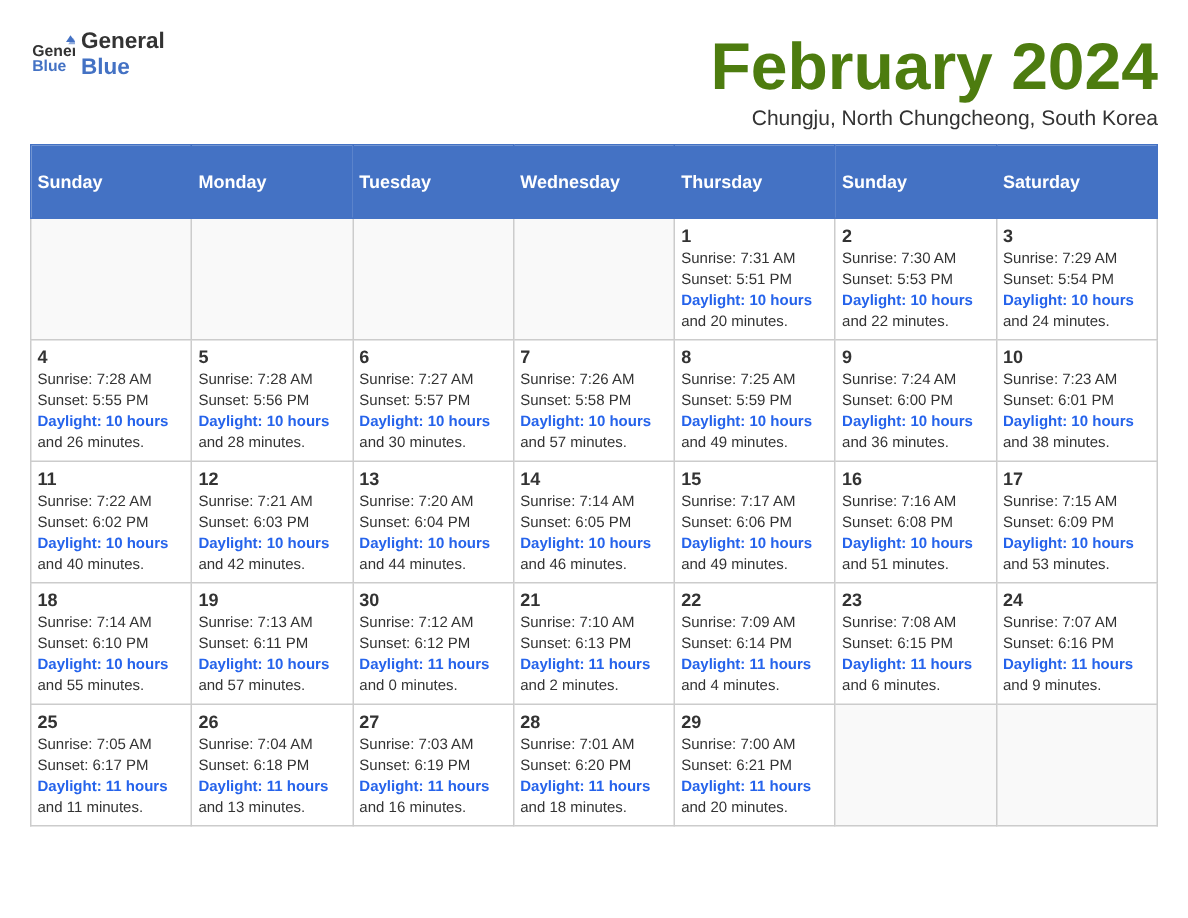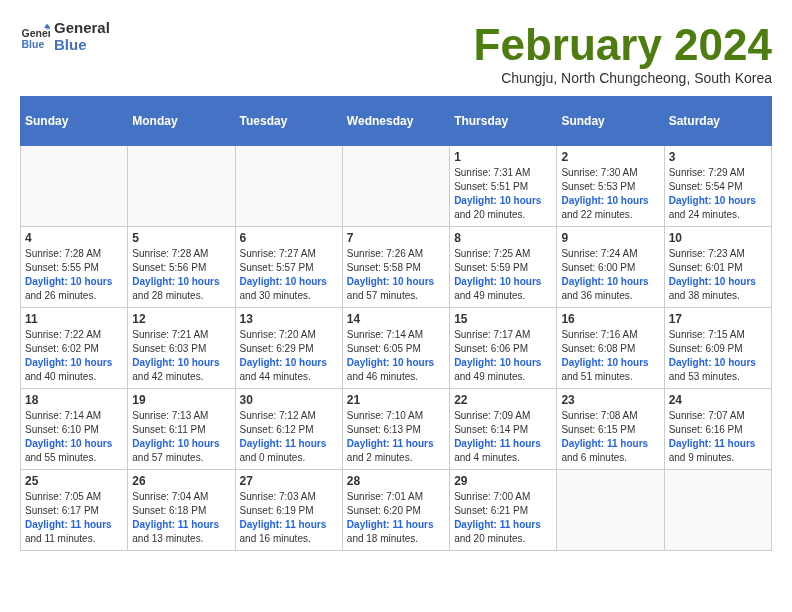--- a/index.html
+++ b/index.html
@@ -159,21 +159,21 @@
         <td>
           <div class="day-number">11</div>
           <div class="day-info"><span>Sunrise: 7:22 AM</span><br><span>Sunset: 6:02 PM</span><br><span style="color: rgb(37, 99, 235); font-weight: bold;">Daylight: 10 hours</span><br><span>and 40 minutes.</span></div>
         </td>
         <td>
           <div class="day-number">12</div>
           <div class="day-info"><span>Sunrise: 7:21 AM</span><br><span>Sunset: 6:03 PM</span><br><span style="color: rgb(37, 99, 235); font-weight: bold;">Daylight: 10 hours</span><br><span>and 42 minutes.</span></div>
         </td>
         <td>
           <div class="day-number">13</div>
-          <div class="day-info"><span>Sunrise: 7:20 AM</span><br><span>Sunset: 6:29 PM</span><br><span style="color: rgb(37, 99, 235); font-weight: bold;">Daylight: 10 hours</span><br><span>and 44 minutes.</span></div>
+          <div class="day-info"><span>Sunrise: 7:20 AM</span><br><span>Sunset: 6:04 PM</span><br><span style="color: rgb(37, 99, 235); font-weight: bold;">Daylight: 10 hours</span><br><span>and 44 minutes.</span></div>
         </td>
         <td>
           <div class="day-number">14</div>
           <div class="day-info"><span>Sunrise: 7:14 AM</span><br><span>Sunset: 6:05 PM</span><br><span style="color: rgb(37, 99, 235); font-weight: bold;">Daylight: 10 hours</span><br><span>and 46 minutes.</span></div>
         </td>
         <td>
           <div class="day-number">15</div>
           <div class="day-info"><span>Sunrise: 7:17 AM</span><br><span>Sunset: 6:06 PM</span><br><span style="color: rgb(37, 99, 235); font-weight: bold;">Daylight: 10 hours</span><br><span>and 49 minutes.</span></div>
         </td>
         <td>

